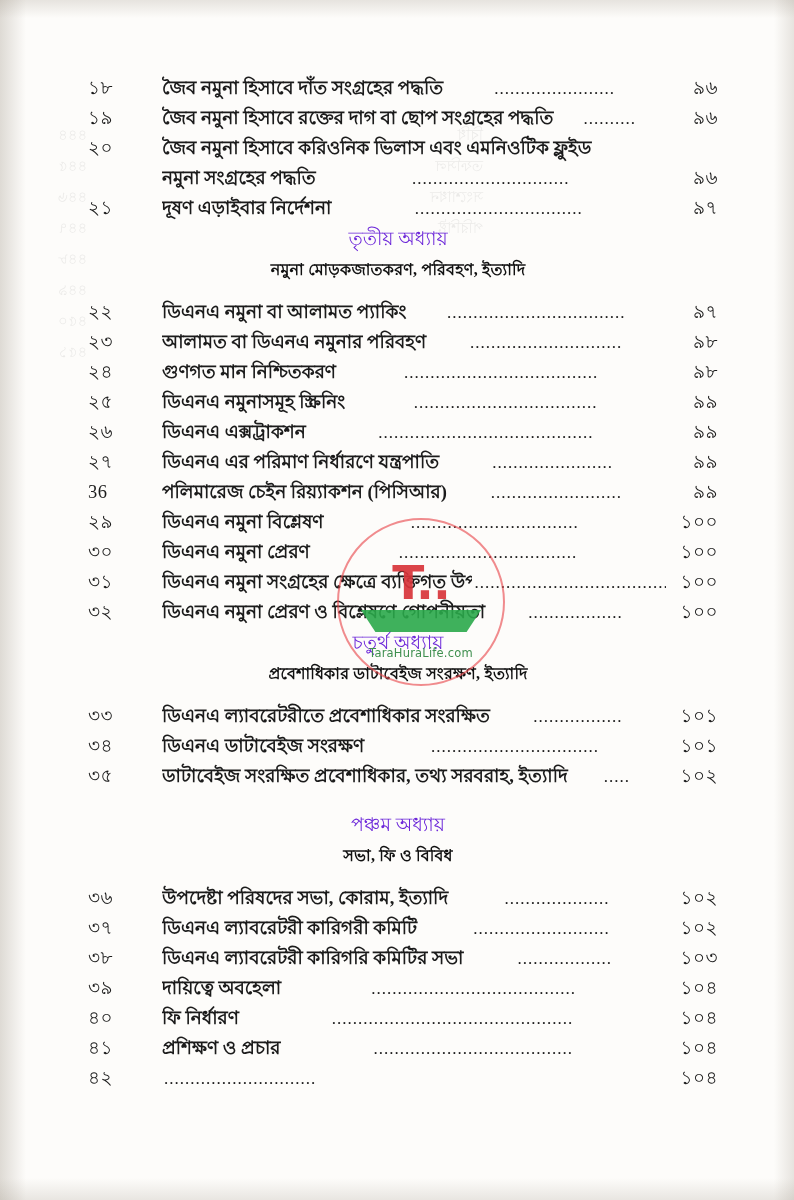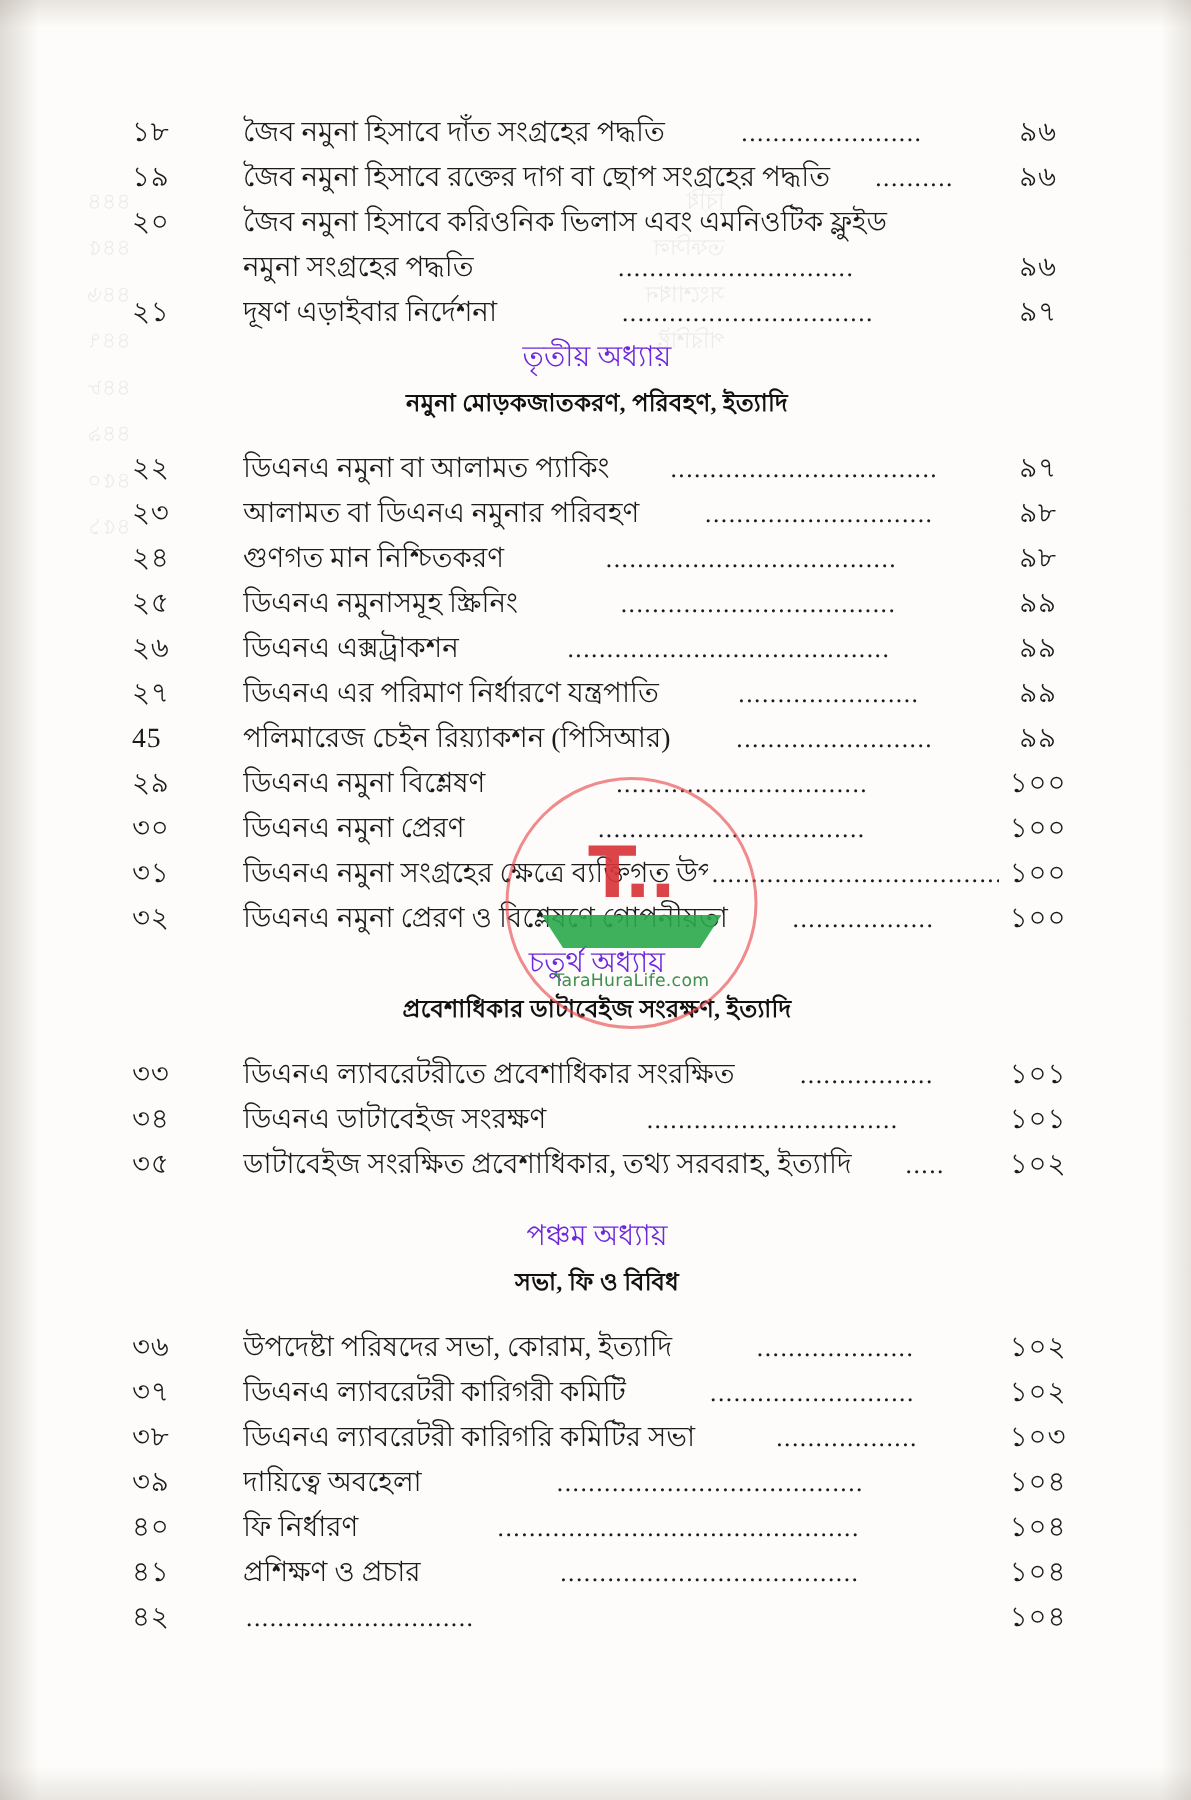--- a/index.html
+++ b/index.html
@@ -70,34 +70,35 @@
     width: 74px;
     flex: 0 0 74px;
     text-align: left;
     padding-left: 10px;
     letter-spacing: 0.5px;
   }
   .row .title {
     flex: 1 1 auto;
     white-space: nowrap;
     overflow: hidden;
+    font-weight: bold;
   }
   .row .dots {
     flex: 1 1 auto;
     overflow: hidden;
     white-space: nowrap;
     color: #1b1b1b;
     padding: 0 2px;
     letter-spacing: 1px;
     font-size: 17px;
   }
   .row .page-no {
     flex: 0 0 auto;
     min-width: 52px;
-    text-align: center;
+    text-align: right;
     letter-spacing: 0.5px;
   }
   .row.cont .title {
     white-space: nowrap;
   }
   .row.cont .num {
     visibility: hidden;
   }
   .chapter-label {
     text-align: center;
@@ -287,21 +288,21 @@
         <span class="dots">.........................................</span>
         <span class="page-no">৯৯</span>
       </div>
       <div class="row">
         <span class="num">২৭</span>
         <span class="title">ডিএনএ এর পরিমাণ নির্ধারণে যন্ত্রপাতি</span>
         <span class="dots">.......................</span>
         <span class="page-no">৯৯</span>
       </div>
       <div class="row">
-        <span class="num">45</span>
+        <span class="num">36</span>
         <span class="title">পলিমারেজ চেইন রিয়্যাকশন (পিসিআর)</span>
         <span class="dots">.........................</span>
         <span class="page-no">৯৯</span>
       </div>
       <div class="row">
         <span class="num">২৯</span>
         <span class="title">ডিএনএ নমুনা বিশ্লেষণ</span>
         <span class="dots">................................</span>
         <span class="page-no">১০০</span>
       </div>

